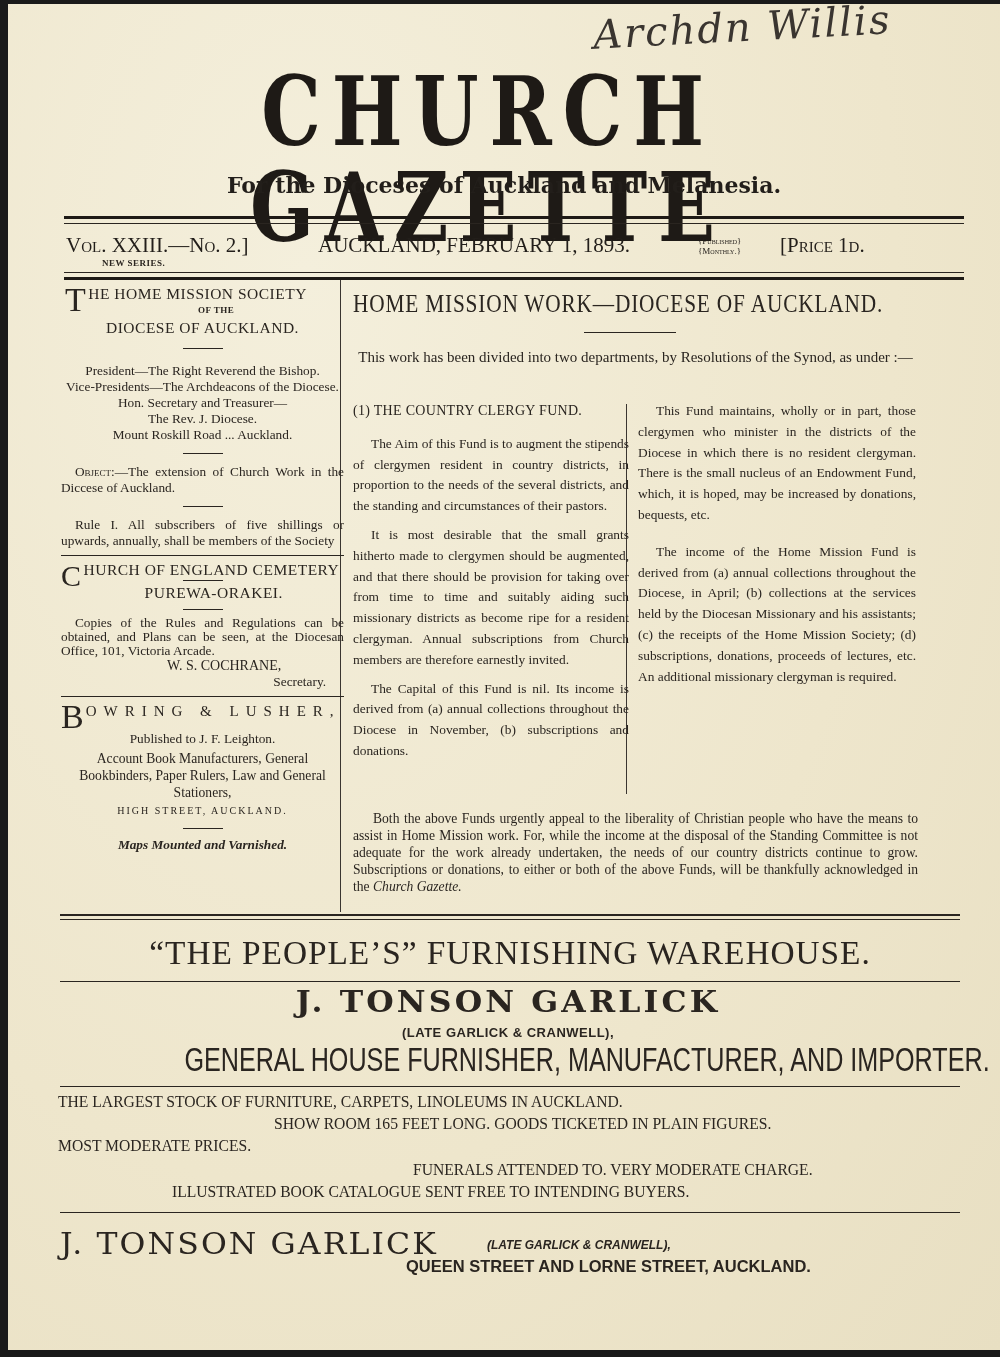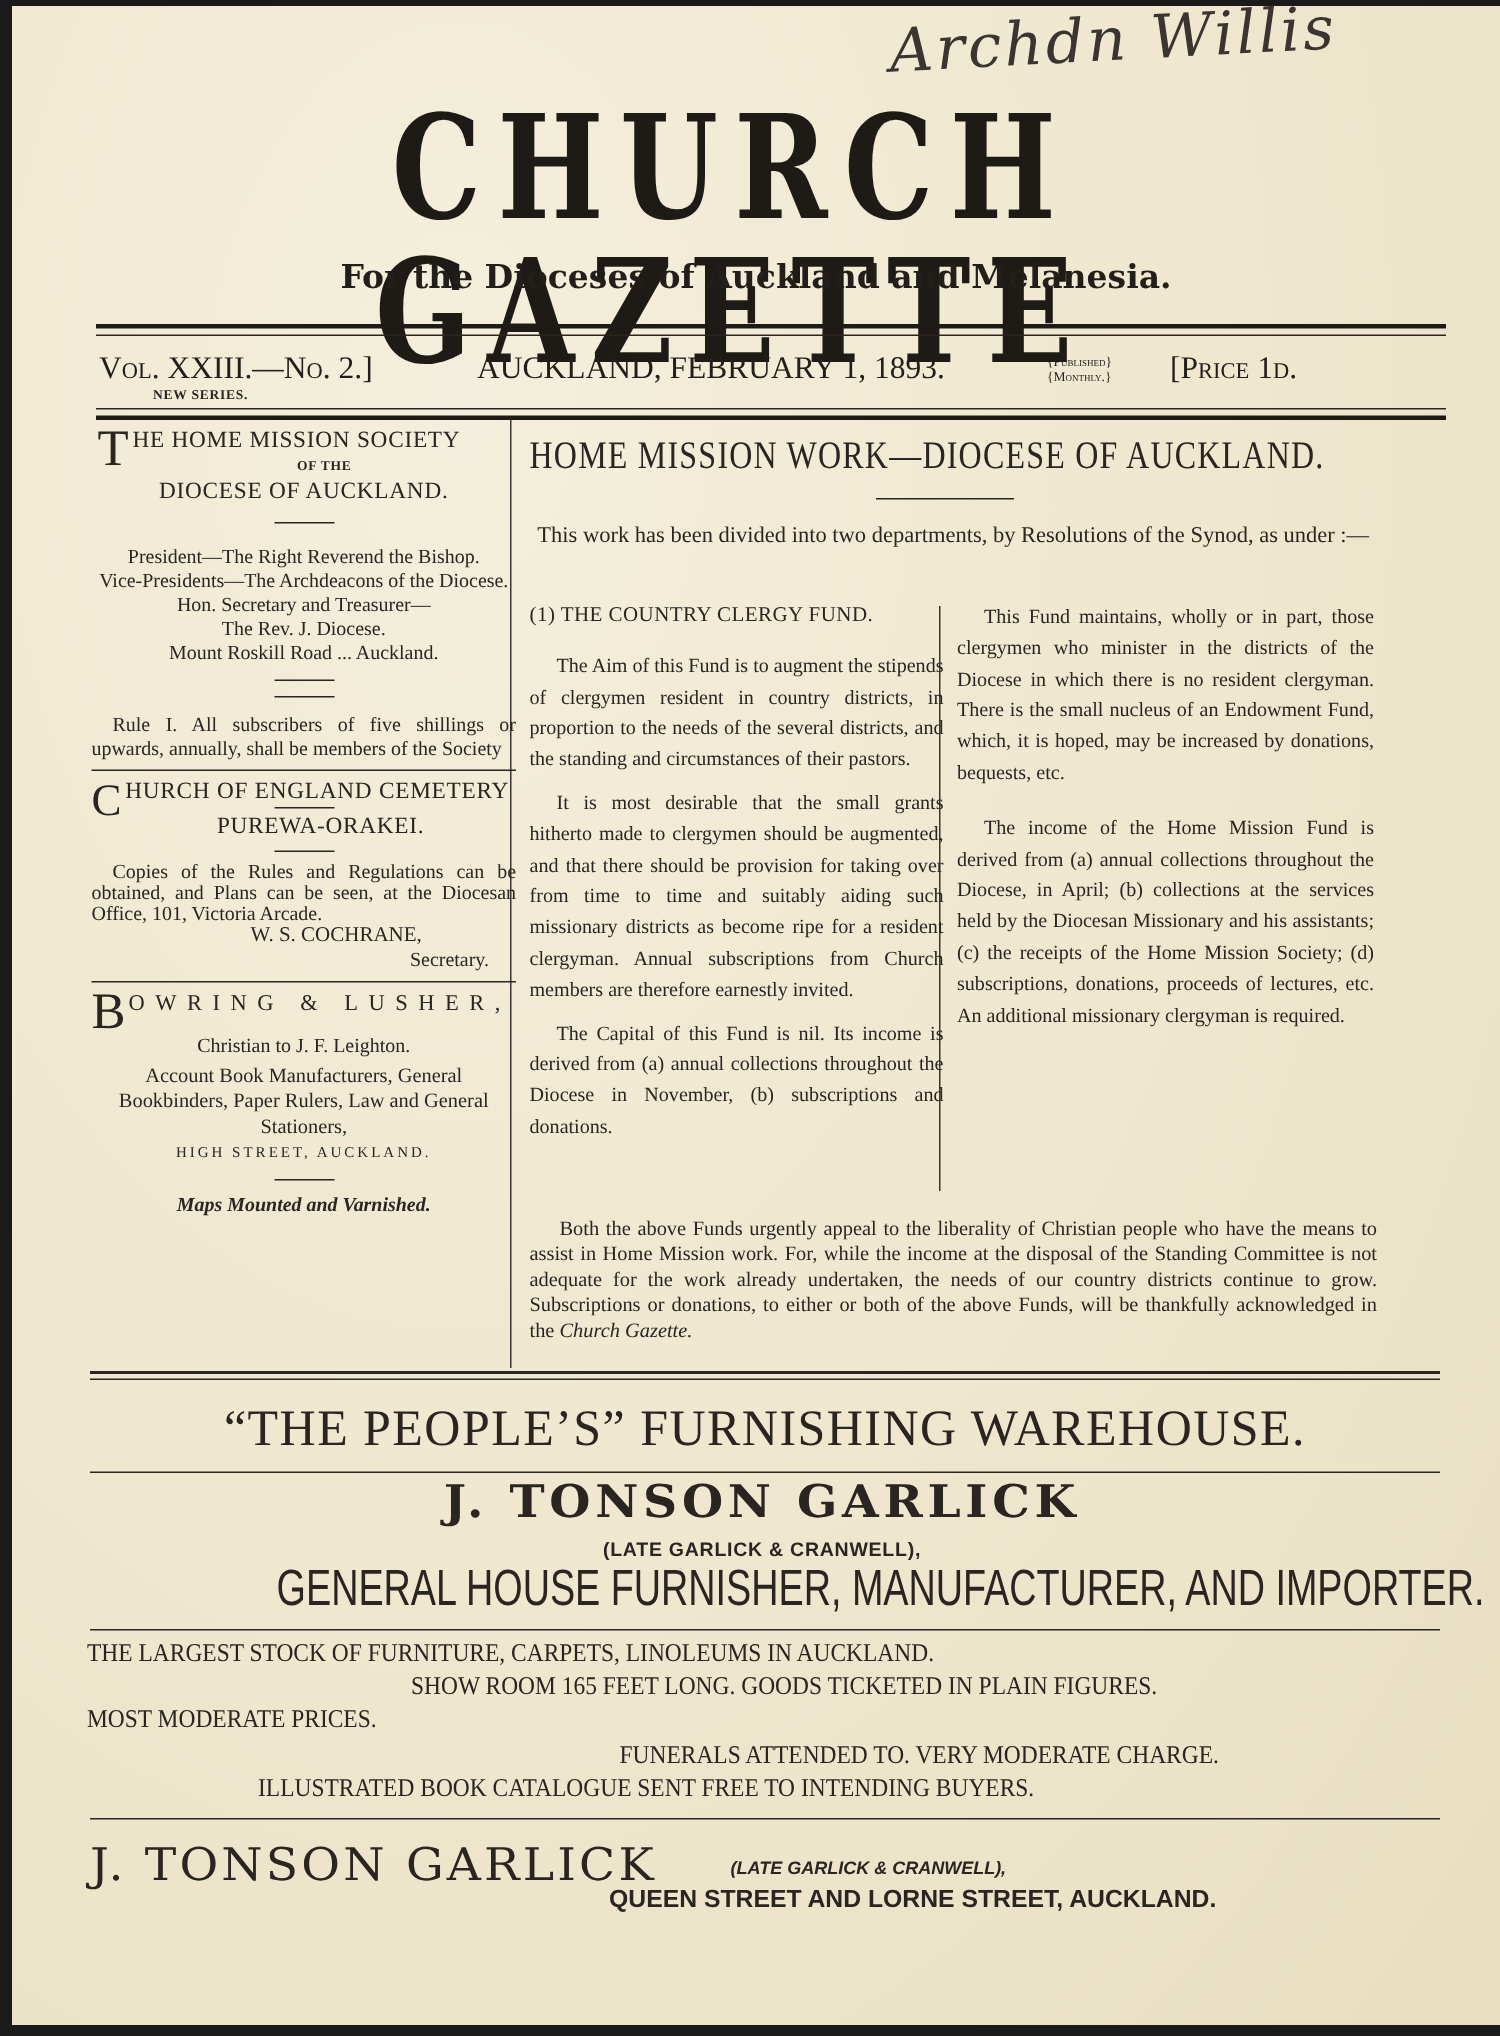--- a/index.html
+++ b/index.html
@@ -117,20 +117,23 @@
       </div>
       <div class="center tiny" style="font-weight:bold; margin-top:0px;">OF THE</div>
       <div class="center heading-sm" style="margin-top:2px;">DIOCESE OF AUCKLAND.</div>
       <div class="shortrule" style="margin:12px auto 14px;"></div>
       <div class="center">President—The Right Reverend the Bishop.</div>
       <div class="center">Vice-Presidents—The Archdeacons of the Diocese.</div>
       <div class="center">Hon. Secretary and Treasurer—</div>
       <div class="center">The Rev. J. Diocese.</div>
       <div class="center">Mount Roskill Road    ...    Auckland.</div>
       <div class="shortrule" style="margin:10px auto 10px;"></div>
+      <div class="justify" style="text-indent:14px;">
+        <span class="sc">Object</span><span>:—The extension of Church Work in the Diccese of Auckland.</span>
+      </div>
       <div class="shortrule" style="margin:10px auto 10px;"></div>
       <div class="justify" style="text-indent:14px;">Rule I. All subscribers of five shillings or upwards, annually, shall be members of the Society</div>
     </div>
 
     <div style="height:1px; background:#2a2520; margin:6px 0 6px;"></div>
 
     <div>
       <div class="heading-sm">
         <span class="dropcap" style="font-size:30px;">C</span>
         <span>HURCH OF ENGLAND CEMETERY</span>
@@ -143,21 +146,21 @@
       <div style="text-align:right; margin-right:18px;">Secretary.</div>
     </div>
 
     <div style="height:1px; background:#2a2520; margin:6px 0 6px;"></div>
 
     <div>
       <div style="font-size:15px; letter-spacing:7px; white-space:nowrap;">
         <span class="dropcap" style="font-size:34px; letter-spacing:0;">B</span>
         <span>OWRING &amp; LUSHER,</span>
       </div>
-      <div class="center" style="clear:both; margin-top:2px;">Christian to J. F. Leighton.</div>
+      <div class="center" style="clear:both; margin-top:2px;">Published to J. F. Leighton.</div>
       <div class="center" style="font-size:13.6px; line-height:17px; margin-top:3px;">Account Book Manufacturers, General Bookbinders, Paper Rulers, Law and General Stationers,</div>
       <div class="center" style="font-size:10px; letter-spacing:2px; margin-top:2px;">HIGH STREET, AUCKLAND.</div>
       <div class="shortrule" style="margin:9px auto 8px;"></div>
       <div class="center italic" style="font-weight:bold;">Maps Mounted and Varnished.</div>
     </div>
   </div>
 
   <div class="main-title">HOME MISSION WORK—DIOCESE OF AUCKLAND.</div>
   <div class="abs" style="left:576px; top:328px; width:92px; height:1px; background:#2a2520;"></div>
   <div class="intro">This work has been divided into two departments, by Resolutions of the Synod, as under :—</div>

